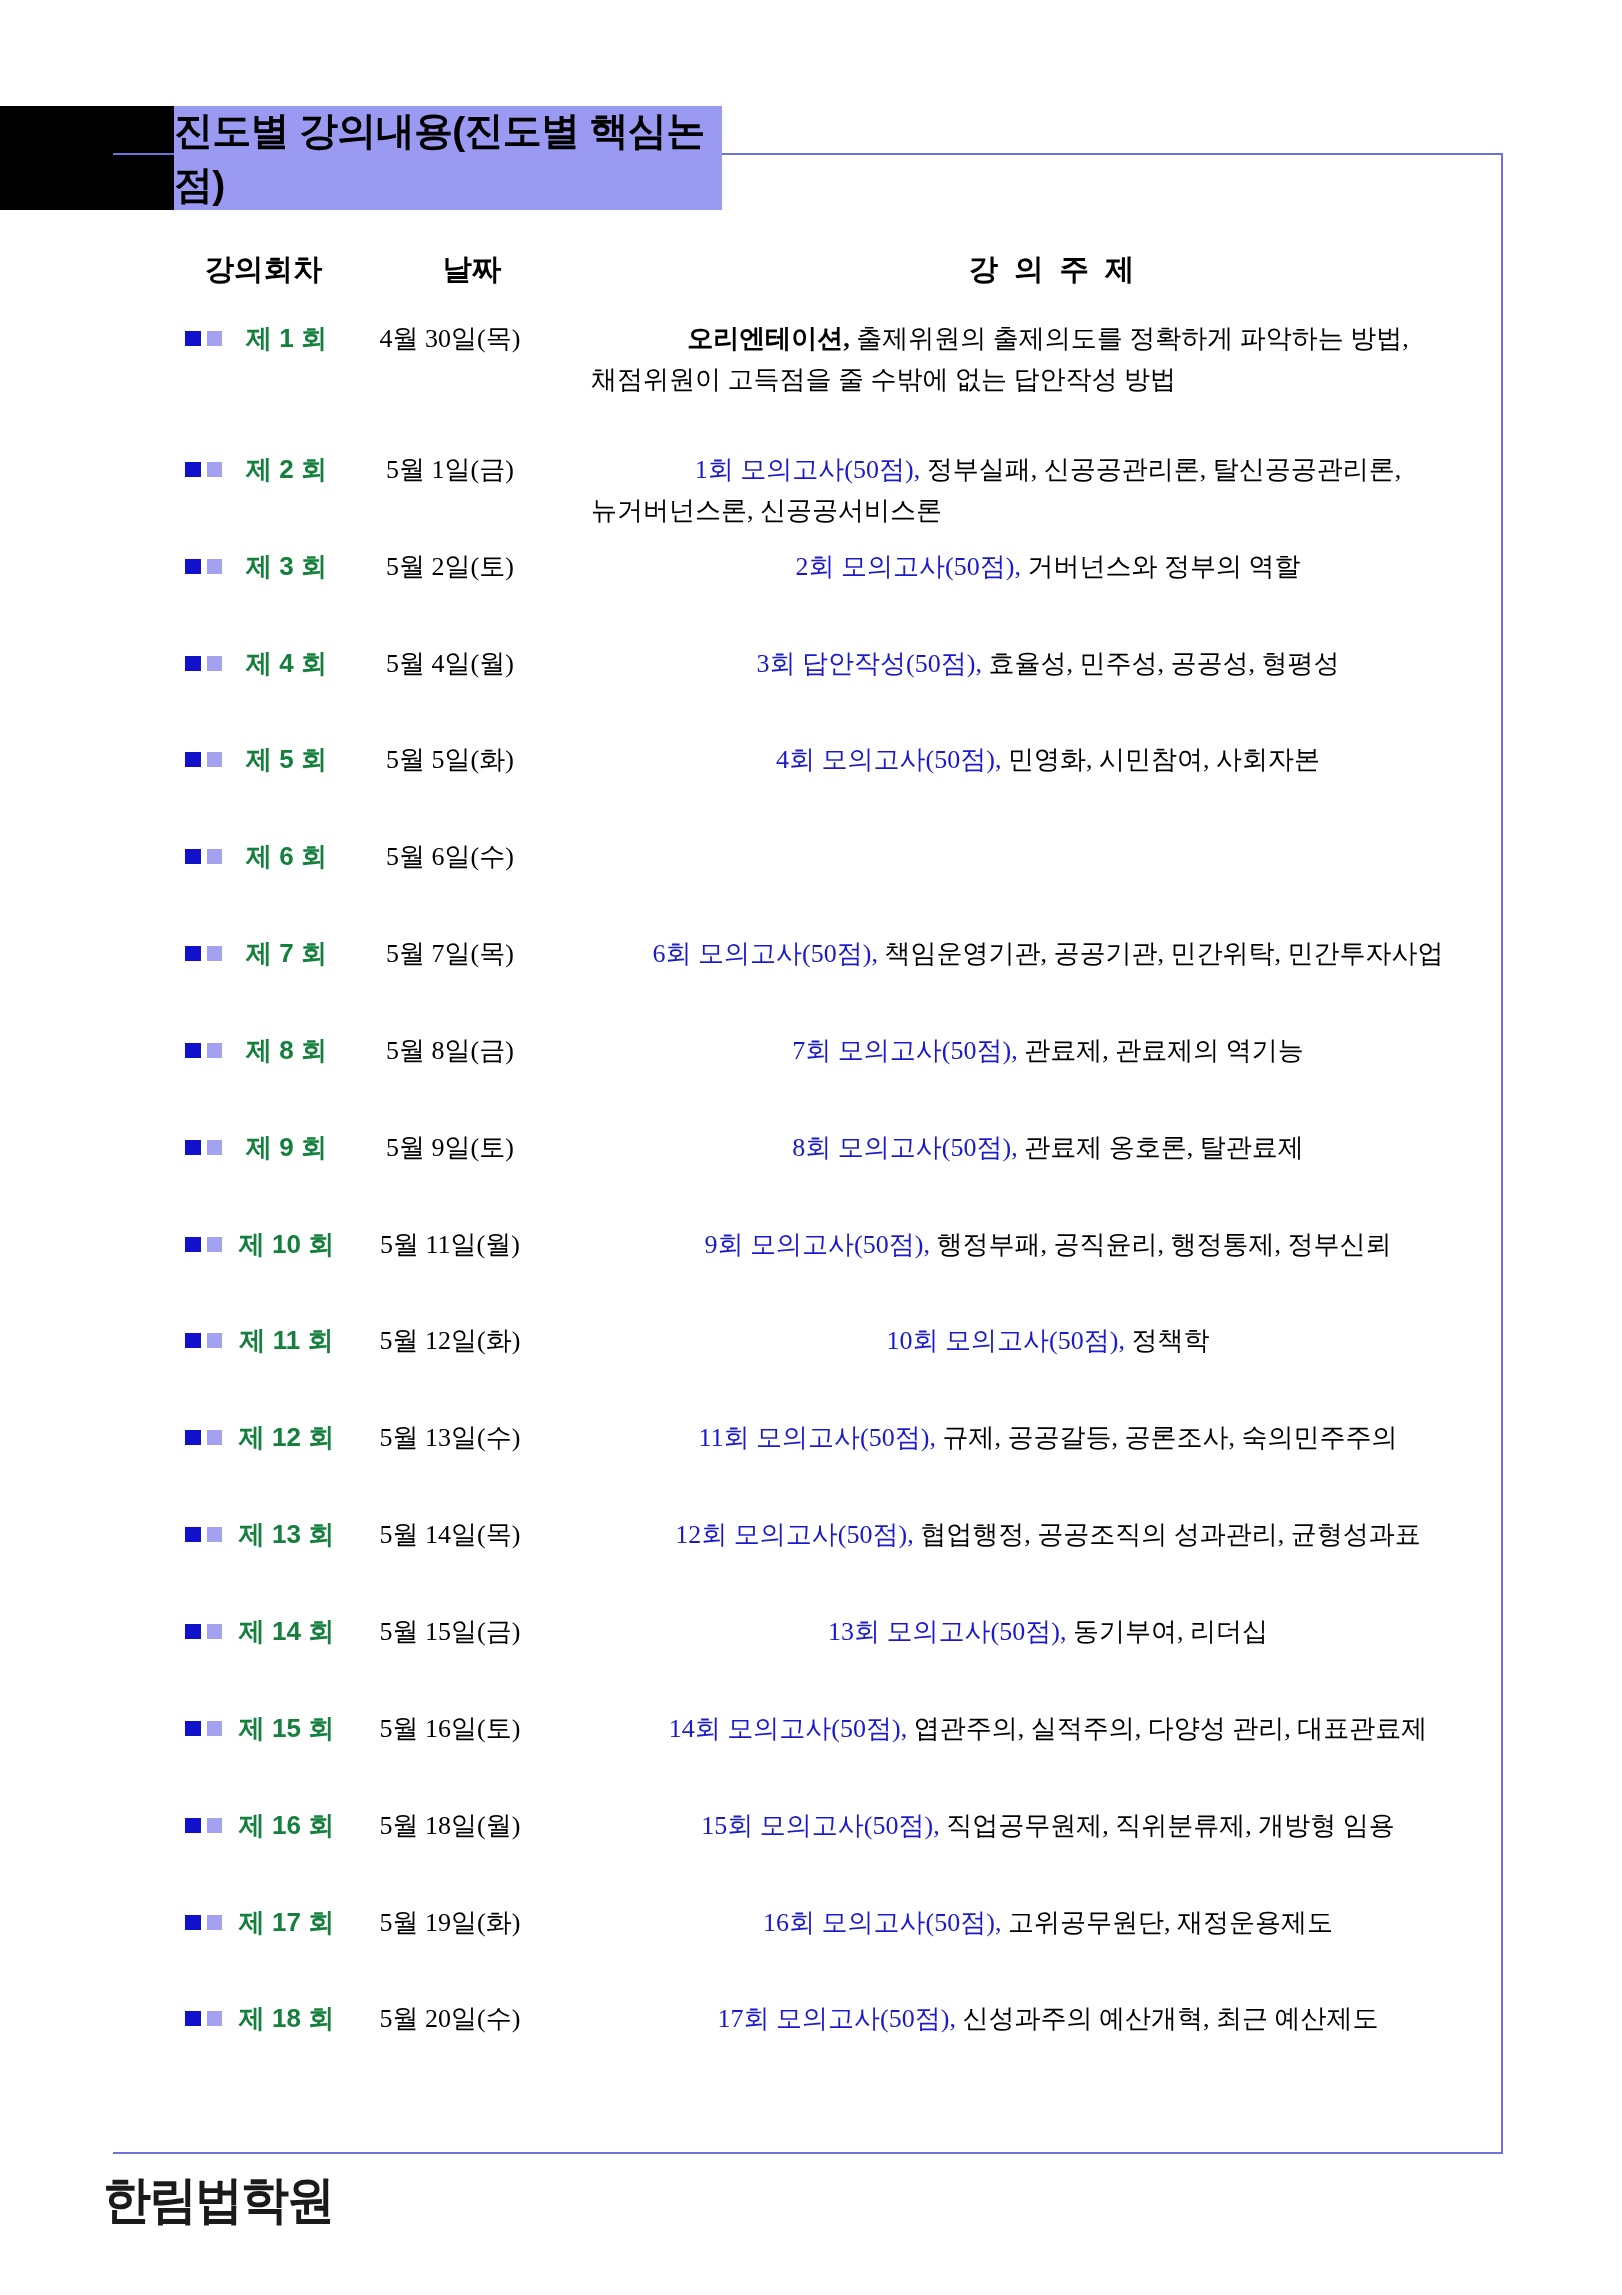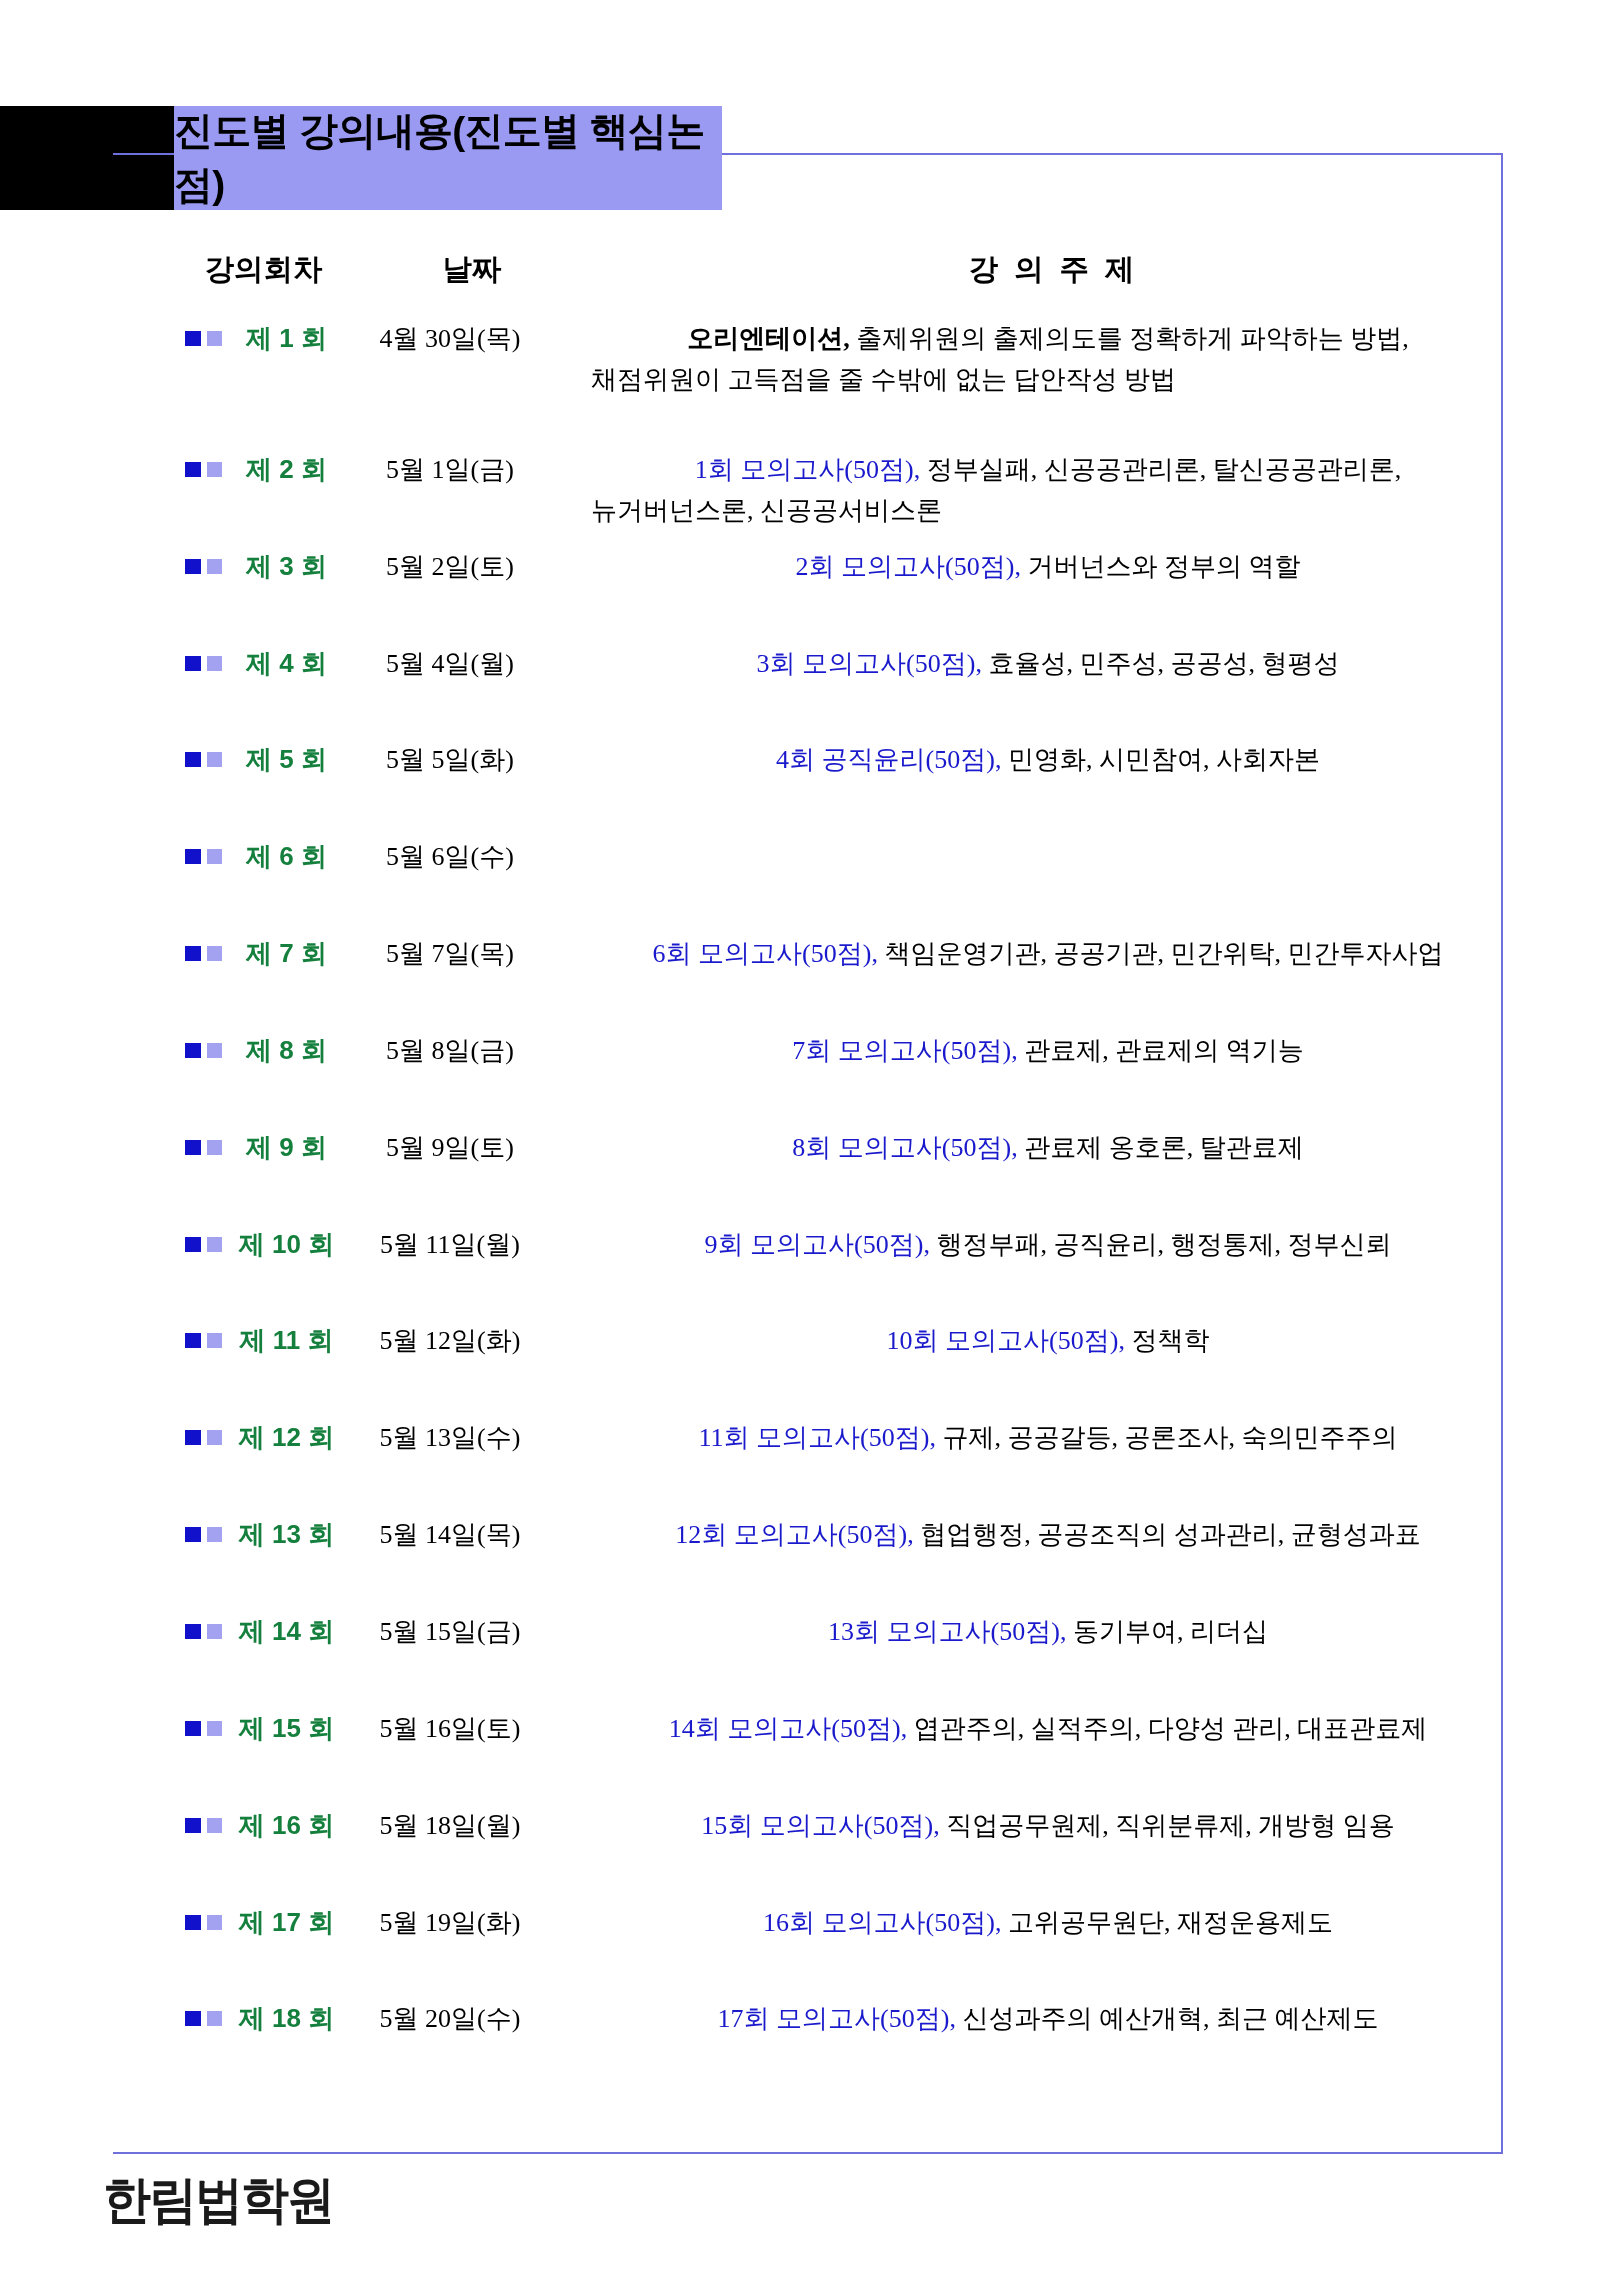--- a/index.html
+++ b/index.html
@@ -153,36 +153,36 @@
 
   <div class="row" style="top: 643px;">
     <div class="bullets">
       <span class="sq sq-dark"></span>
       <span class="sq sq-light"></span>
     </div>
     <div class="session">제 4 회</div>
     <div class="date">5월 4일(월)</div>
     <div class="topic">
       <div class="l1">
-        <span class="exam">3회 모의고사(50점),</span><span class="boldseg"></span><span> 효율성, 민주성, 공공성, 형평성</span>
+        <span class="exam">3회 답안작성(50점),</span><span class="boldseg"></span><span> 효율성, 민주성, 공공성, 형평성</span>
       </div>
       <div class="l2"></div>
     </div>
   </div>
 
   <div class="row" style="top: 739px;">
     <div class="bullets">
       <span class="sq sq-dark"></span>
       <span class="sq sq-light"></span>
     </div>
     <div class="session">제 5 회</div>
     <div class="date">5월 5일(화)</div>
     <div class="topic">
       <div class="l1">
-        <span class="exam">4회 공직윤리(50점),</span><span class="boldseg"></span><span> 민영화, 시민참여, 사회자본</span>
+        <span class="exam">4회 모의고사(50점),</span><span class="boldseg"></span><span> 민영화, 시민참여, 사회자본</span>
       </div>
       <div class="l2"></div>
     </div>
   </div>
 
   <div class="row" style="top: 836px;">
     <div class="bullets">
       <span class="sq sq-dark"></span>
       <span class="sq sq-light"></span>
     </div>

